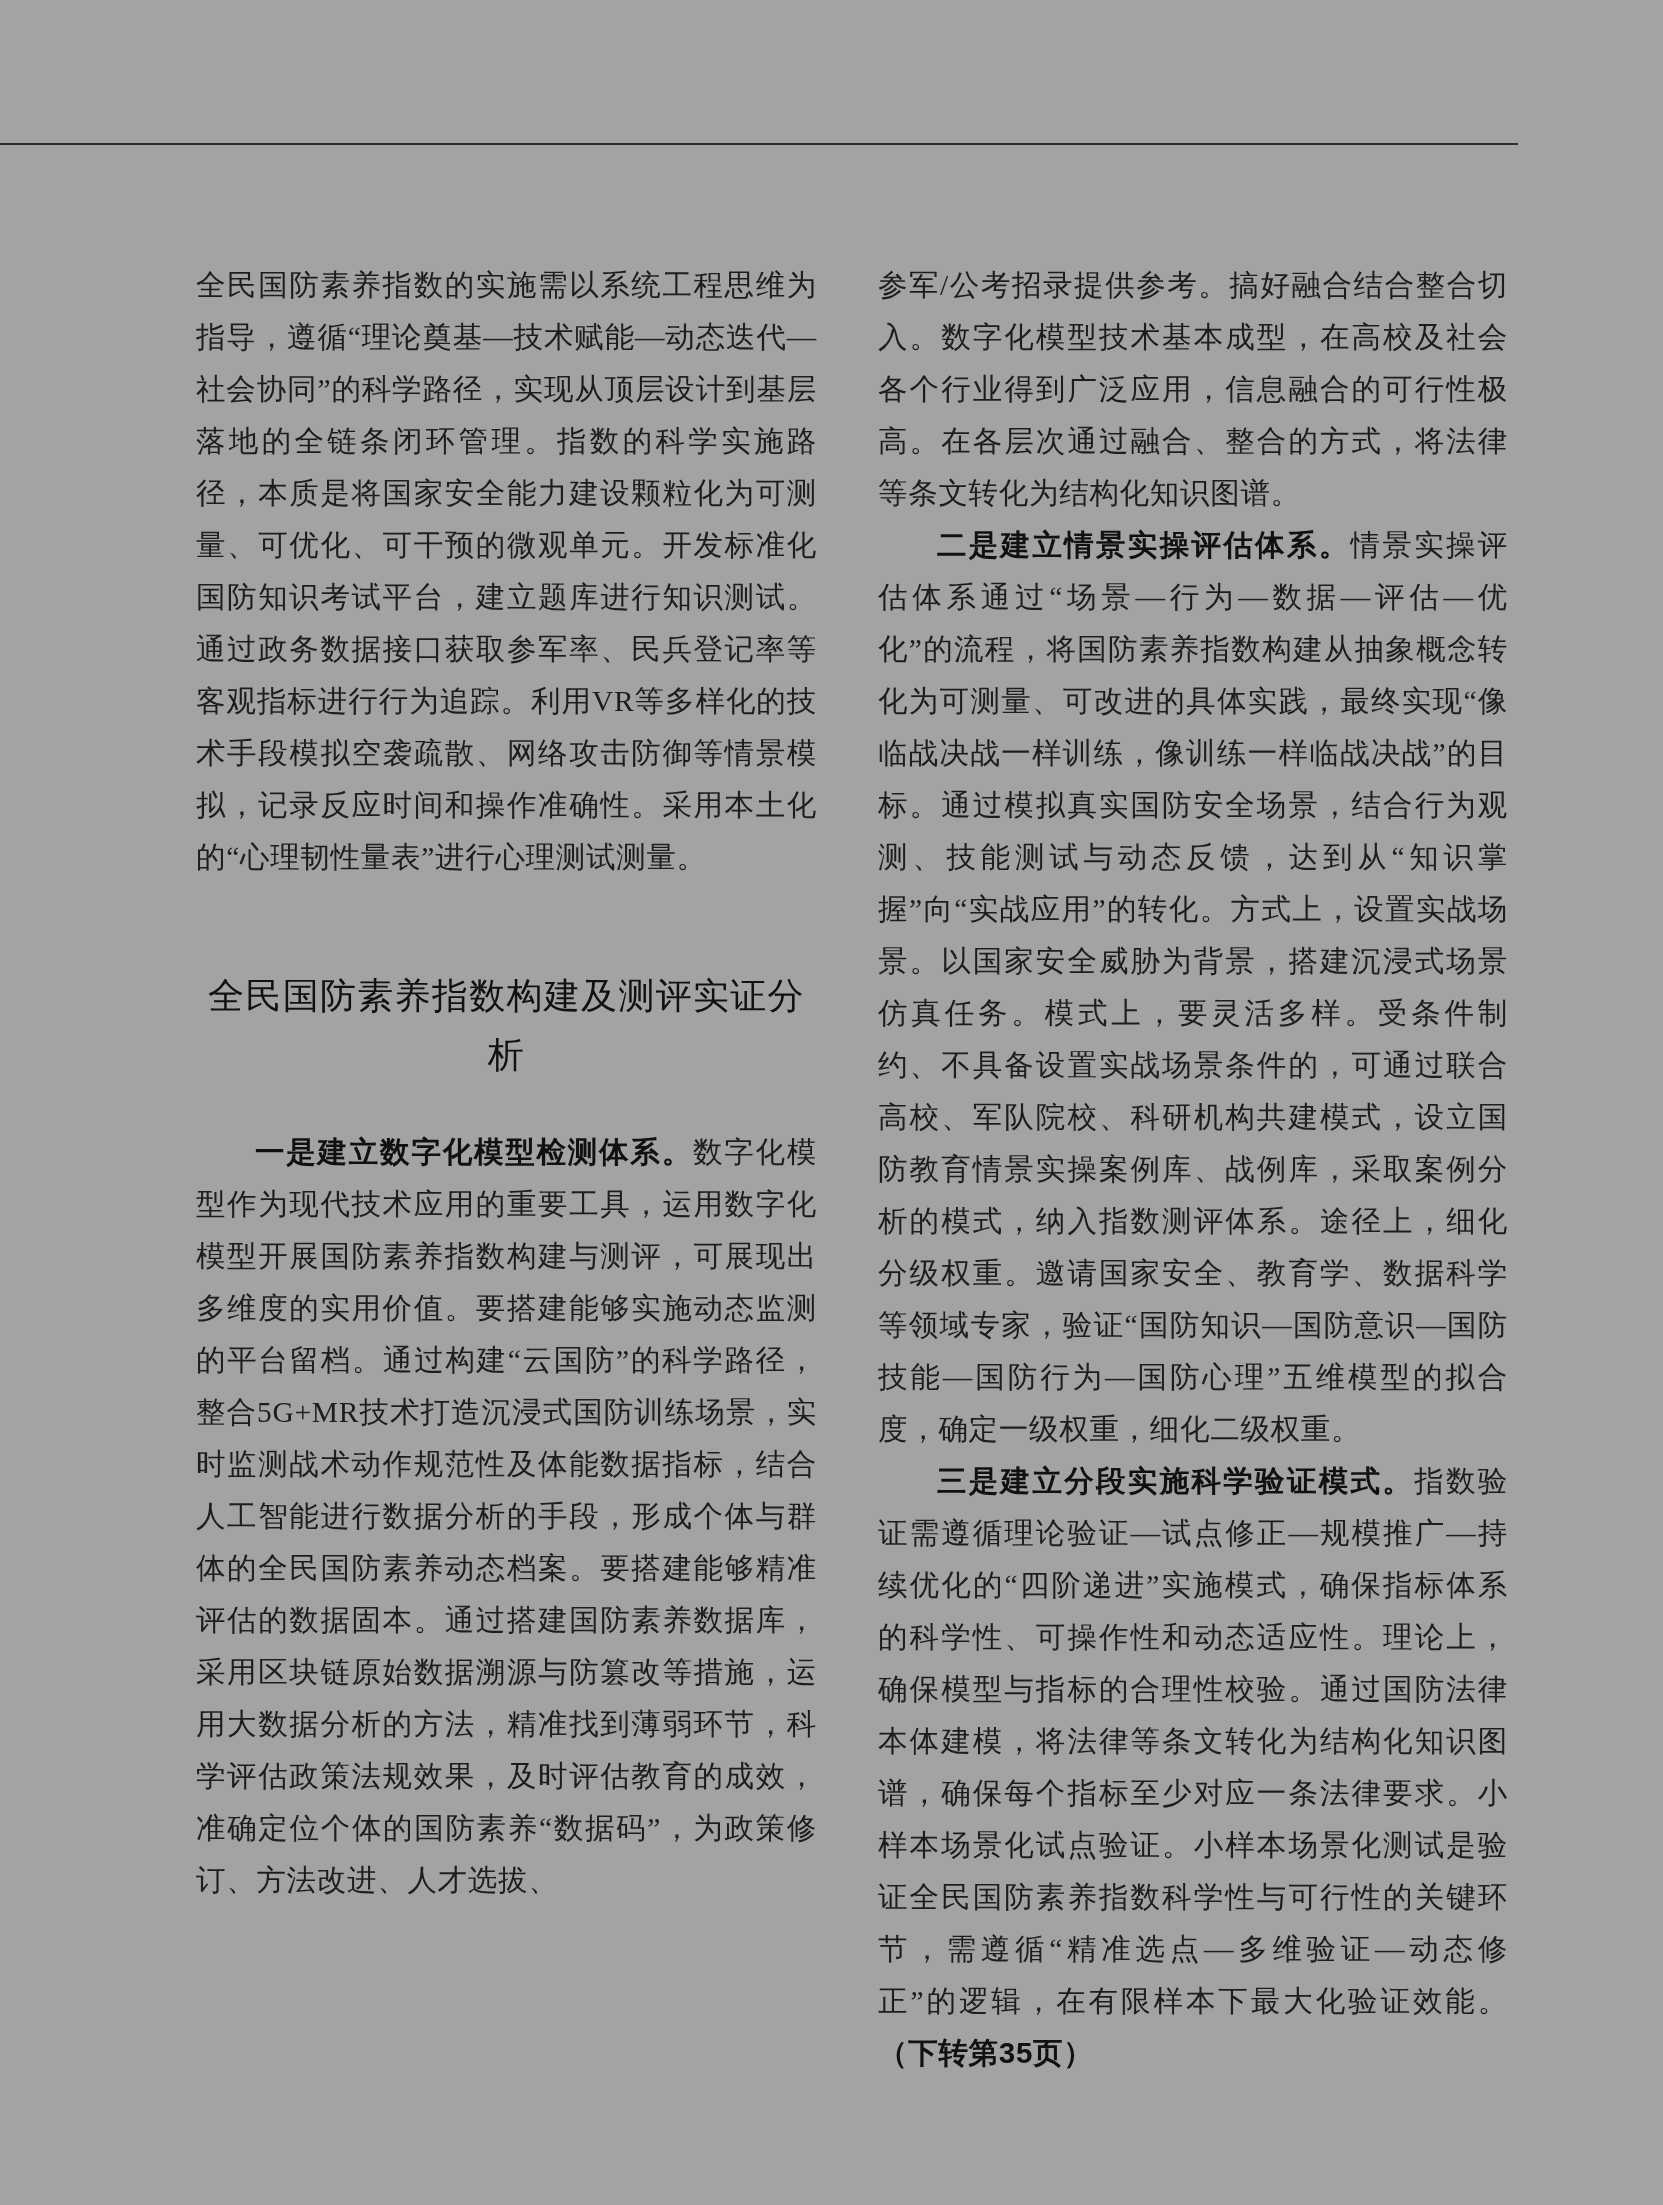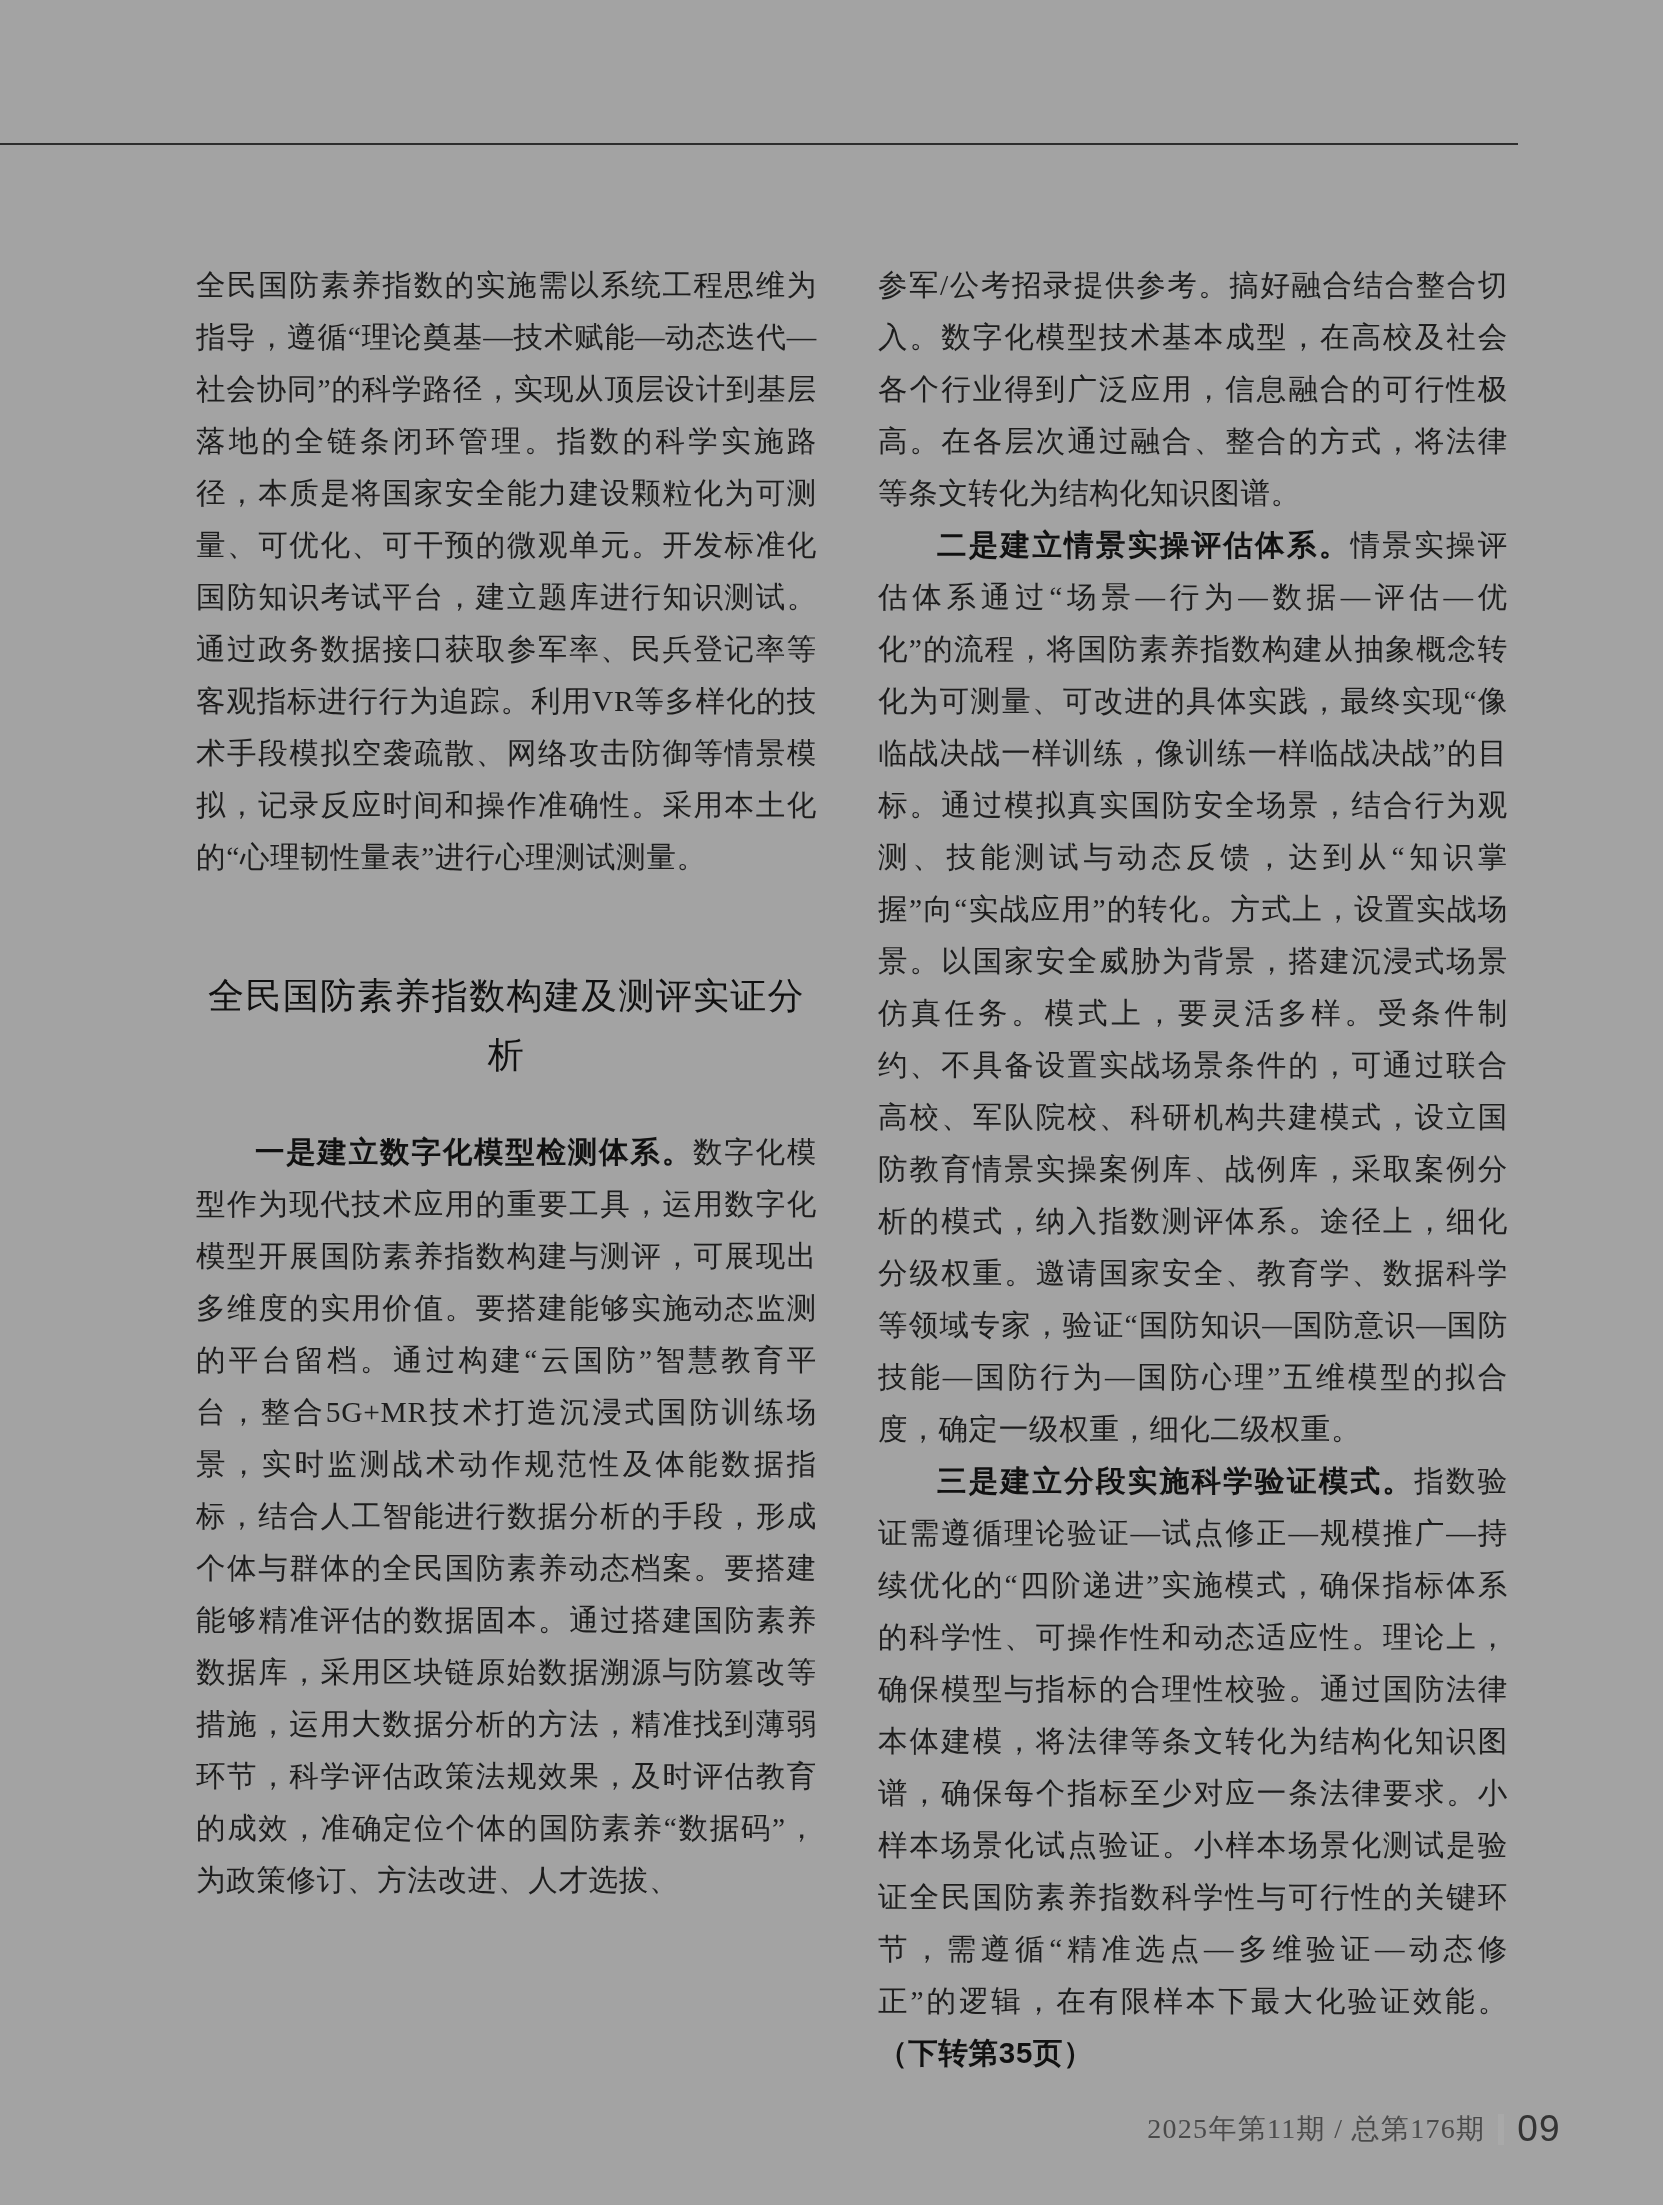--- a/index.html
+++ b/index.html
@@ -85,29 +85,24 @@
 </head>
 <body>
 
 <div class="page">
 
   <div class="header-rule"></div>
 
   <div class="column column-left">
     <p class="body-paragraph">全民国防素养指数的实施需以系统工程思维为指导，遵循“理论奠基—技术赋能—动态迭代—社会协同”的科学路径，实现从顶层设计到基层落地的全链条闭环管理。指数的科学实施路径，本质是将国家安全能力建设颗粒化为可测量、可优化、可干预的微观单元。开发标准化国防知识考试平台，建立题库进行知识测试。通过政务数据接口获取参军率、民兵登记率等客观指标进行行为追踪。利用VR等多样化的技术手段模拟空袭疏散、网络攻击防御等情景模拟，记录反应时间和操作准确性。采用本土化的“心理韧性量表”进行心理测试测量。</p>
     <h2 class="section-heading">全民国防素养指数构建及测评实证分析</h2>
-    <p class="body-paragraph indent"><span class="lead">一是建立数字化模型检测体系。</span><span>数字化模型作为现代技术应用的重要工具，运用数字化模型开展国防素养指数构建与测评，可展现出多维度的实用价值。要搭建能够实施动态监测的平台留档。通过构建“云国防”智慧教育平台，整合5G+MR技术打造沉浸式国防训练场景，实时监测战术动作规范性及体能数据指标，结合人工智能进行数据分析的手段，形成个体与群体的全民国防素养动态档案。要搭建能够精准评估的数据固本。通过搭建国防素养数据库，采用区块链原始数据溯源与防篡改等措施，运用大数据分析的方法，精准找到薄弱环节，科学评估政策法规效果，及时评估教育的成效，准确定位个体的国防素养“数据码”，为政策修订、方法改进、人才选拔、</span></p>
+    <p class="body-paragraph indent"><span class="lead">一是建立数字化模型检测体系。</span><span>数字化模型作为现代技术应用的重要工具，运用数字化模型开展国防素养指数构建与测评，可展现出多维度的实用价值。要搭建能够实施动态监测的平台留档。通过构建“云国防”的科学路径，整合5G+MR技术打造沉浸式国防训练场景，实时监测战术动作规范性及体能数据指标，结合人工智能进行数据分析的手段，形成个体与群体的全民国防素养动态档案。要搭建能够精准评估的数据固本。通过搭建国防素养数据库，采用区块链原始数据溯源与防篡改等措施，运用大数据分析的方法，精准找到薄弱环节，科学评估政策法规效果，及时评估教育的成效，准确定位个体的国防素养“数据码”，为政策修订、方法改进、人才选拔、</span></p>
   </div>
 
   <div class="column column-right">
     <p class="body-paragraph">参军/公考招录提供参考。搞好融合结合整合切入。数字化模型技术基本成型，在高校及社会各个行业得到广泛应用，信息融合的可行性极高。在各层次通过融合、整合的方式，将法律等条文转化为结构化知识图谱。</p>
     <p class="body-paragraph indent"><span class="lead">二是建立情景实操评估体系。</span><span>情景实操评估体系通过“场景—行为—数据—评估—优化”的流程，将国防素养指数构建从抽象概念转化为可测量、可改进的具体实践，最终实现“像临战决战一样训练，像训练一样临战决战”的目标。通过模拟真实国防安全场景，结合行为观测、技能测试与动态反馈，达到从“知识掌握”向“实战应用”的转化。方式上，设置实战场景。以国家安全威胁为背景，搭建沉浸式场景仿真任务。模式上，要灵活多样。受条件制约、不具备设置实战场景条件的，可通过联合高校、军队院校、科研机构共建模式，设立国防教育情景实操案例库、战例库，采取案例分析的模式，纳入指数测评体系。途径上，细化分级权重。邀请国家安全、教育学、数据科学等领域专家，验证“国防知识—国防意识—国防技能—国防行为—国防心理”五维模型的拟合度，确定一级权重，细化二级权重。</span></p>
     <p class="body-paragraph indent"><span class="lead">三是建立分段实施科学验证模式。</span><span>指数验证需遵循理论验证—试点修正—规模推广—持续优化的“四阶递进”实施模式，确保指标体系的科学性、可操作性和动态适应性。理论上，确保模型与指标的合理性校验。通过国防法律本体建模，将法律等条文转化为结构化知识图谱，确保每个指标至少对应一条法律要求。小样本场景化试点验证。小样本场景化测试是验证全民国防素养指数科学性与可行性的关键环节，需遵循“精准选点—多维验证—动态修正”的逻辑，在有限样本下最大化验证效能。</span><span class="lead">（下转第35页）</span></p>
   </div>
 
-  <div class="footer">
-    <span class="issue">2025年第11期 / 总第176期</span>
-    <span class="divider-bar"></span>
-    <span class="pagenum">09</span>
-  </div>
 
 </div>
 
 
 </body></html>

